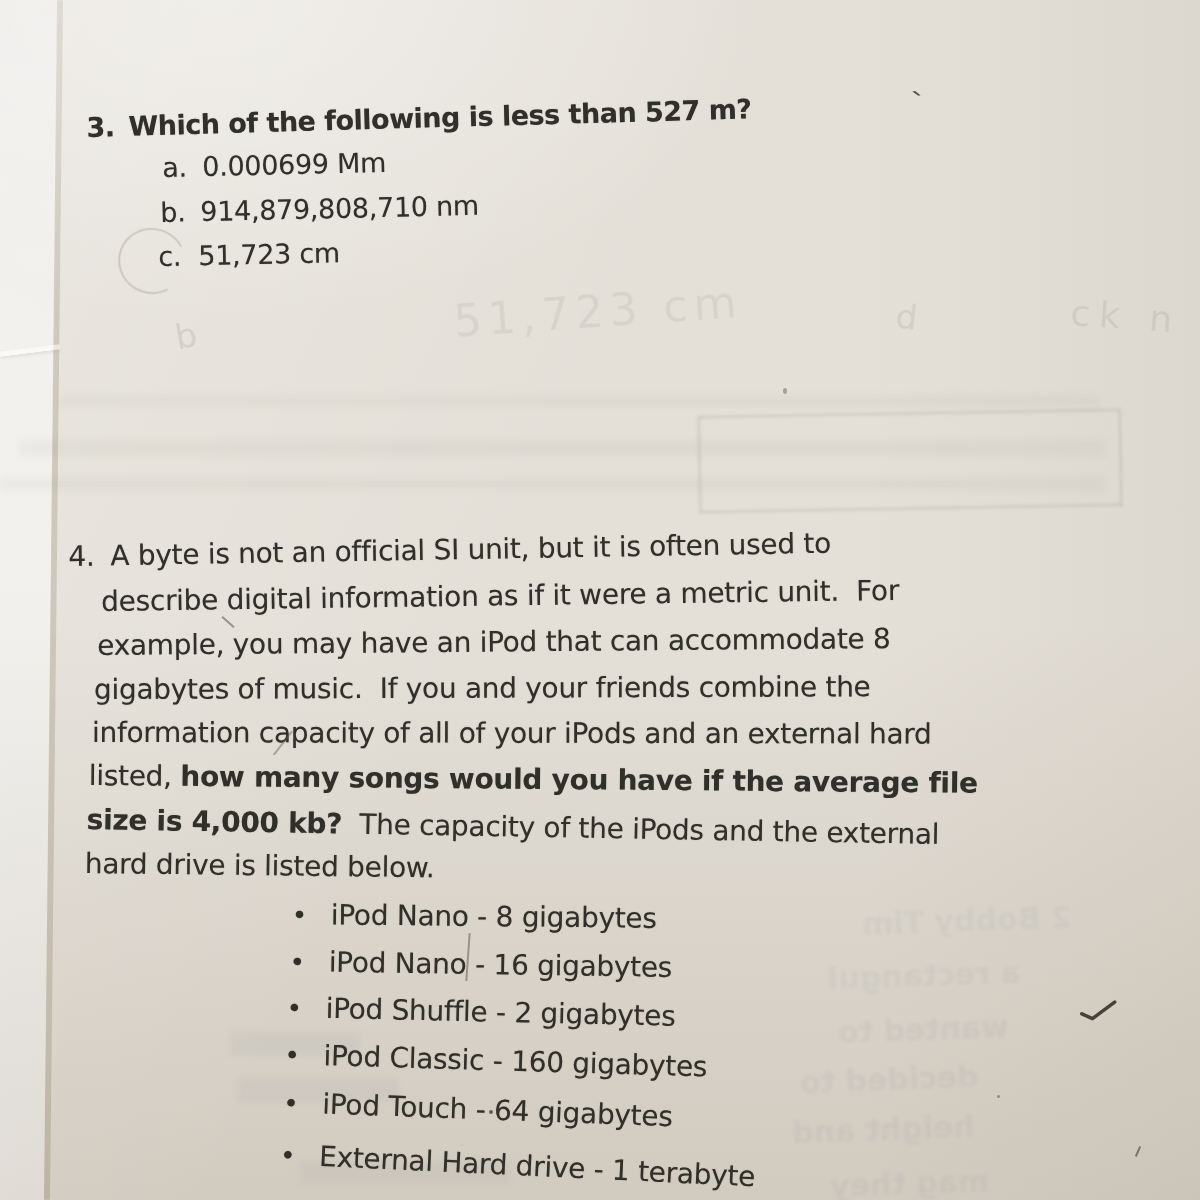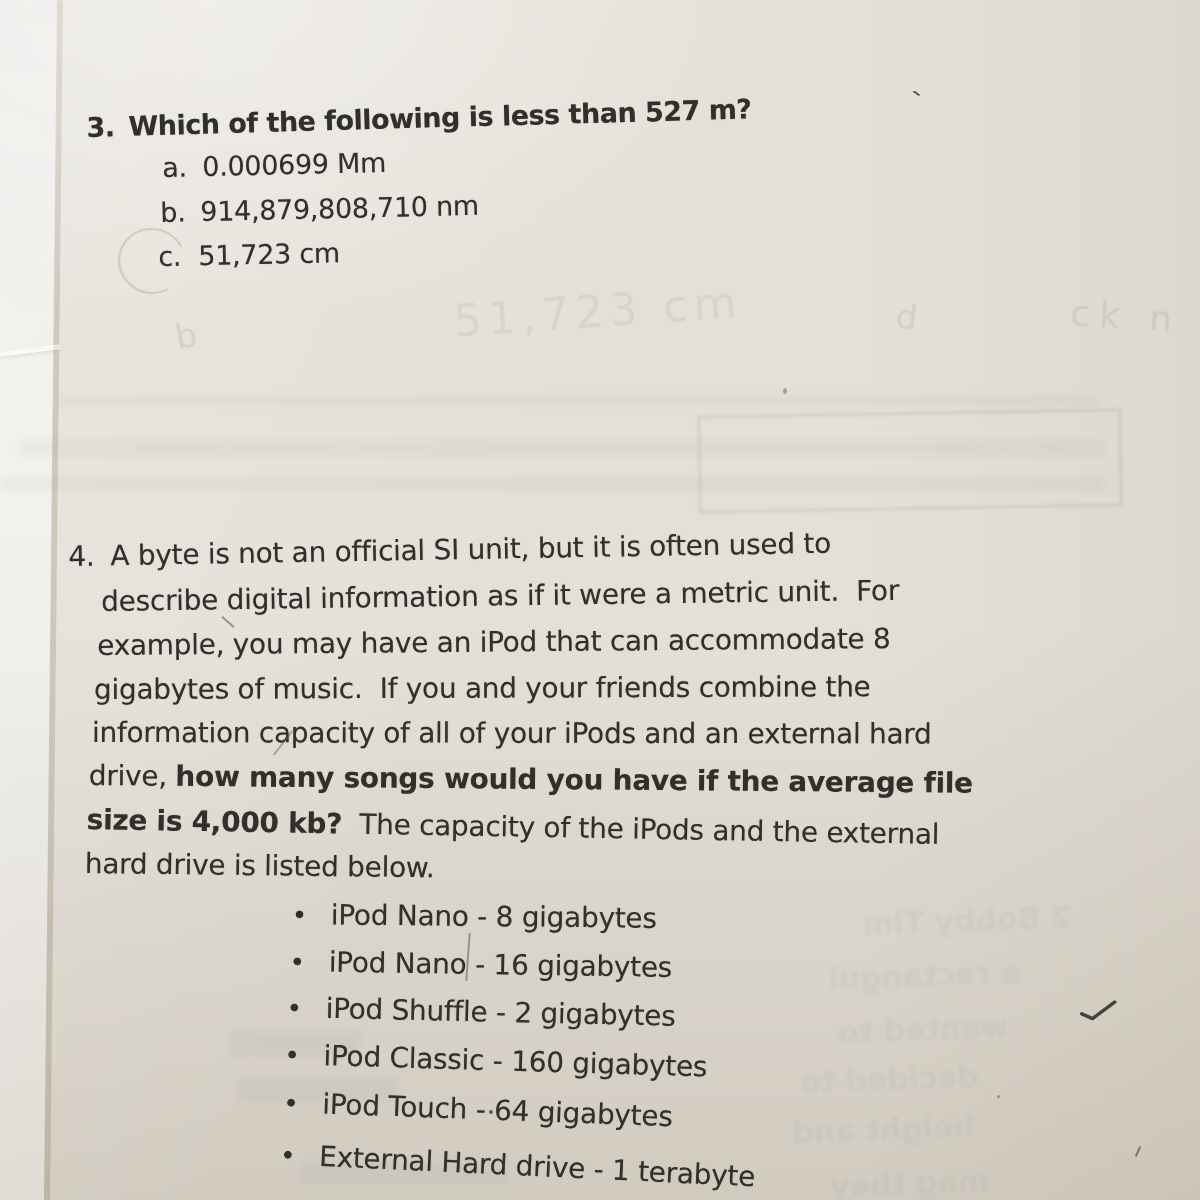--- a/index.html
+++ b/index.html
@@ -130,21 +130,21 @@
 
   <div class="line q4" style="left:68px;top:540px;transform:rotate(-1.0deg);">
     <span class="num">4.</span>
     <span>A byte is not an official SI unit, but it is often used to</span>
   </div>
   <div class="line" style="left:101px;top:585px;transform:rotate(-0.8deg);">describe digital information as if it were a metric unit.  For</div>
   <div class="line" style="left:97px;top:629px;transform:rotate(-0.5deg);">example, you may have an iPod that can accommodate 8</div>
   <div class="line" style="left:94px;top:673px;transform:rotate(-0.2deg);">gigabytes of music.  If you and your friends combine the</div>
   <div class="line" style="left:92px;top:716px;transform:rotate(0.1deg);">information capacity of all of your iPods and an external hard</div>
   <div class="line" style="left:89px;top:759px;transform:rotate(0.5deg);">
-    <span>drive, </span>
+    <span>listed, </span>
     <span class="b">how many songs would you have if the average file</span>
   </div>
   <div class="line" style="left:87px;top:803px;transform:rotate(1.0deg);">
     <span class="b">size is 4,000 kb?</span>
     <span>  The capacity of the iPods and the external</span>
   </div>
   <div class="line" style="left:85px;top:847px;transform:rotate(0.7deg);">hard drive is listed below.</div>
 
   <div class="line bullet-row" style="left:292px;top:898px;transform:rotate(0.6deg);">
     <span class="dot">•</span>

